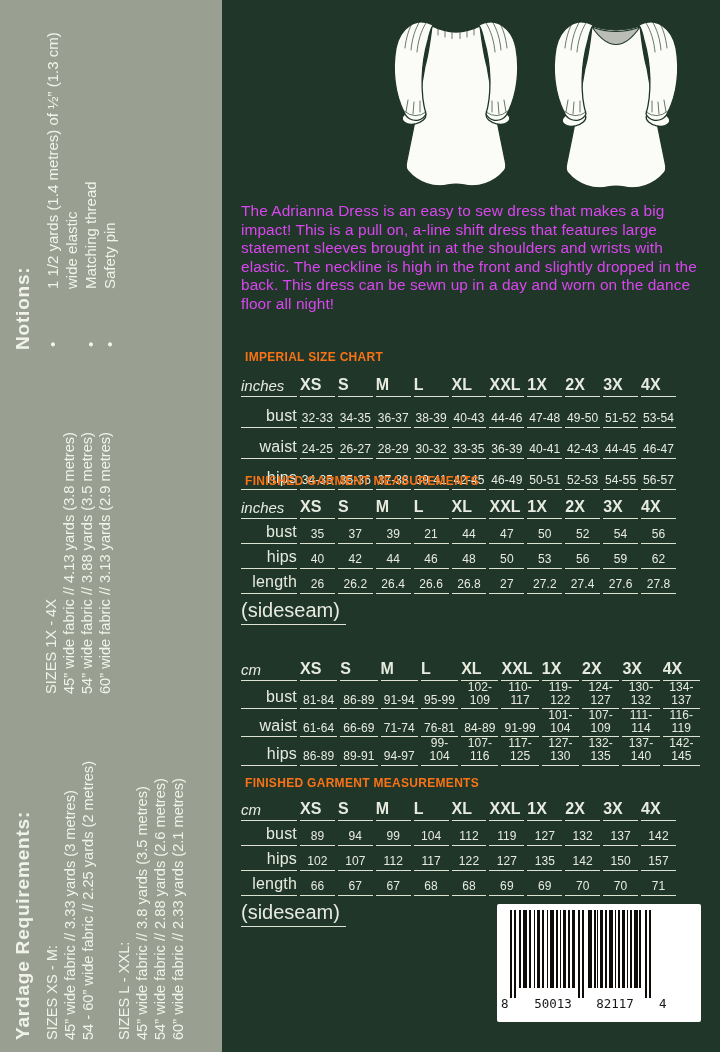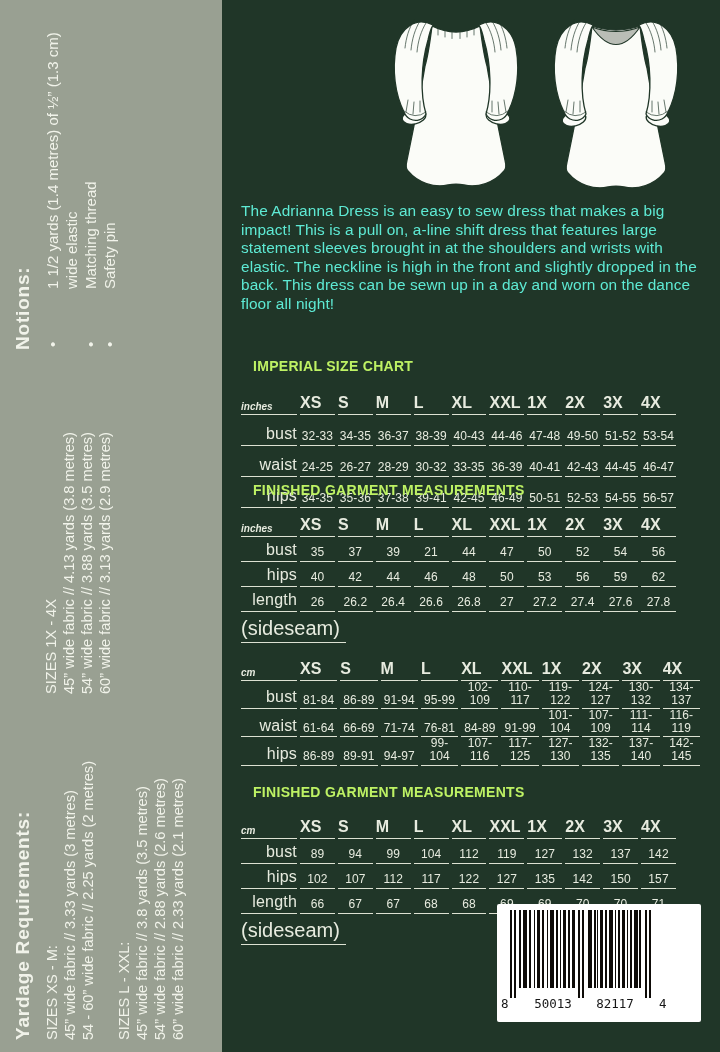--- a/index.html
+++ b/index.html
@@ -10,29 +10,29 @@
   .rot{position:absolute;transform:rotate(-90deg);transform-origin:0 0;color:#f1f3ea}
   .rot h3{margin:0 0 9px 0;font-size:19px;font-weight:bold;letter-spacing:.8px}
   .notions{left:12px;top:350px;width:342px}
   .nline{display:flex;font-size:15px;line-height:19px;white-space:nowrap}
   .nline .b{width:58px;flex:none;padding-left:3px}
   .sizes1x{left:42px;top:694px;width:288px}
   .yardage{left:12px;top:1040px;width:300px}
   .line{font-size:14.6px;line-height:18px;white-space:nowrap}
   .line.blank{height:18px}
   
-  .desc{position:absolute;left:241px;top:202px;width:466px;margin:0;font-size:15.4px;line-height:18.6px;letter-spacing:.1px;color:#5eead4}
+  .desc{position:absolute;left:241px;top:202px;width:466px;margin:0;font-size:15.4px;line-height:18.6px;letter-spacing:.1px;color:#d946ef}
   .sec{position:absolute;left:241px;width:465px}
-  .sec h2{margin:12px;font-size:14px;font-weight:bold;letter-spacing:.3px;color:#bef264}
+  .sec h2{margin:4px;font-size:12px;font-weight:bold;letter-spacing:.3px;color:#f97316}
   table{border-collapse:separate;border-spacing:3px 0;table-layout:fixed;margin:3px 0 0 -3px}
   .w438{width:441px}
   .w462{width:465px}
   col.c0{width:56px}
   th,td{padding:0 0 2px 0;vertical-align:bottom;border-bottom:1.4px solid #dde2d3;line-height:1.05}
-  th.unit{font-style:italic;font-weight:bold;font-size:10px;text-align:left}
+  th.unit{font-style:italic;font-weight:normal;font-size:15px;text-align:left}
   th.size{font-size:16px;font-weight:bold;text-align:left}
   td.label{font-size:16px;text-align:right;letter-spacing:.2px}
   td.val{font-size:12px;text-align:center;letter-spacing:.1px}
   .rh28 th{height:26px}.rh28 td{height:28px}
   .rh22 th{height:24px}.rh22 td{height:22px}
   .foot{display:inline-block;margin-top:5px;padding:0 6px 2px 0;font-size:20px;border-bottom:1.4px solid #dde2d3}
   .dresses{position:absolute;left:378px;top:4px}
   .barcode{position:absolute;left:497px;top:904px}
 </style>
 </head>

